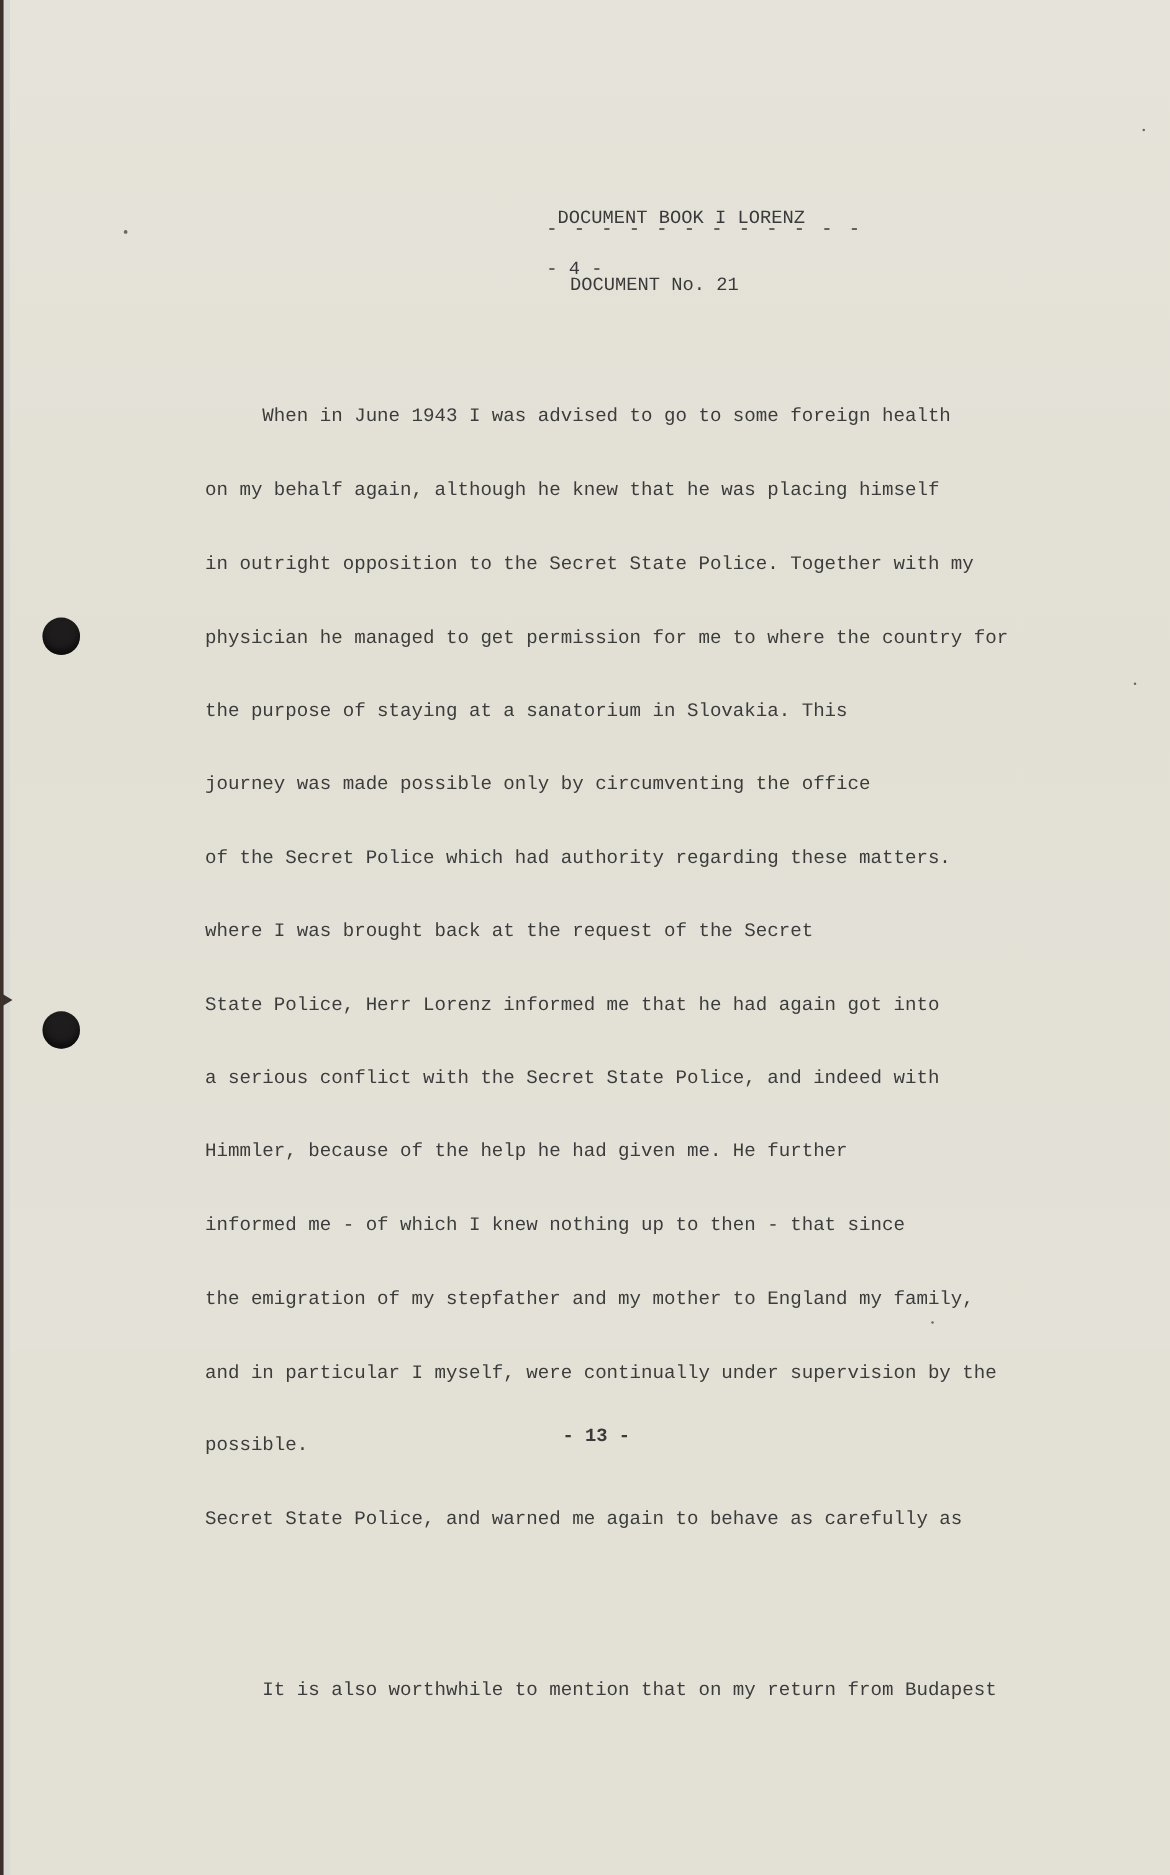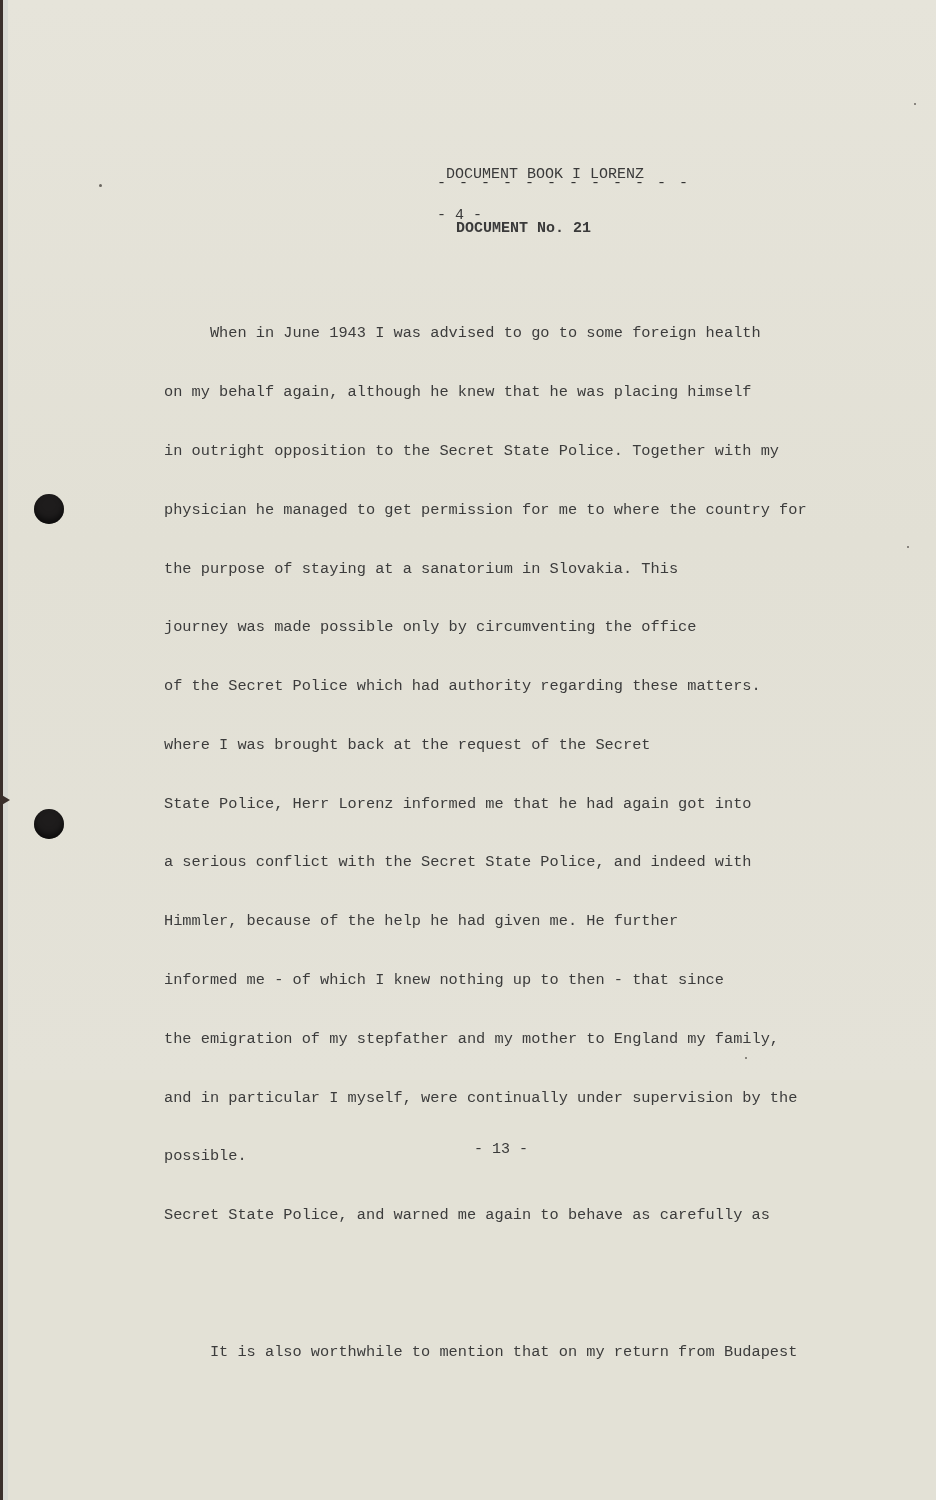--- a/index.html
+++ b/index.html
@@ -57,21 +57,21 @@
     .header {
       position: absolute;
       left: 446px;
       top: 130px;
       font-size: 15px;
       line-height: 18px;
       white-space: pre;
       letter-spacing: 0px;
       color: #3a3a3a;
     }
-    .header .line2 { padding-left: 10px; font-weight: bold; }
+    .header .line2 { padding-left: 10px; }
     .header-rule {
       position: absolute;
       left: 437px;
       top: 175px;
       font-size: 15px;
       letter-spacing: 2px;
       white-space: pre;
       color: #333;
     }
     .page-label {
@@ -90,25 +90,26 @@
       line-height: 19.6px;
       white-space: pre;
       color: #3c3c3c;
     }
     .body-text .line {
       display: block;
       height: 19.6px;
     }
     .footer-page {
       position: absolute;
-      left: 474px;
+      left: 450px;
       top: 1141px;
       font-size: 15px;
       white-space: pre;
       color: #3a3a3a;
+      font-weight: bold;
     }
   </style>
 </head>
 <body>
 
 <div class="page">
   <div class="edge-dark"></div>
   <div class="edge-light"></div>
   <div class="edge-tab"></div>
 

